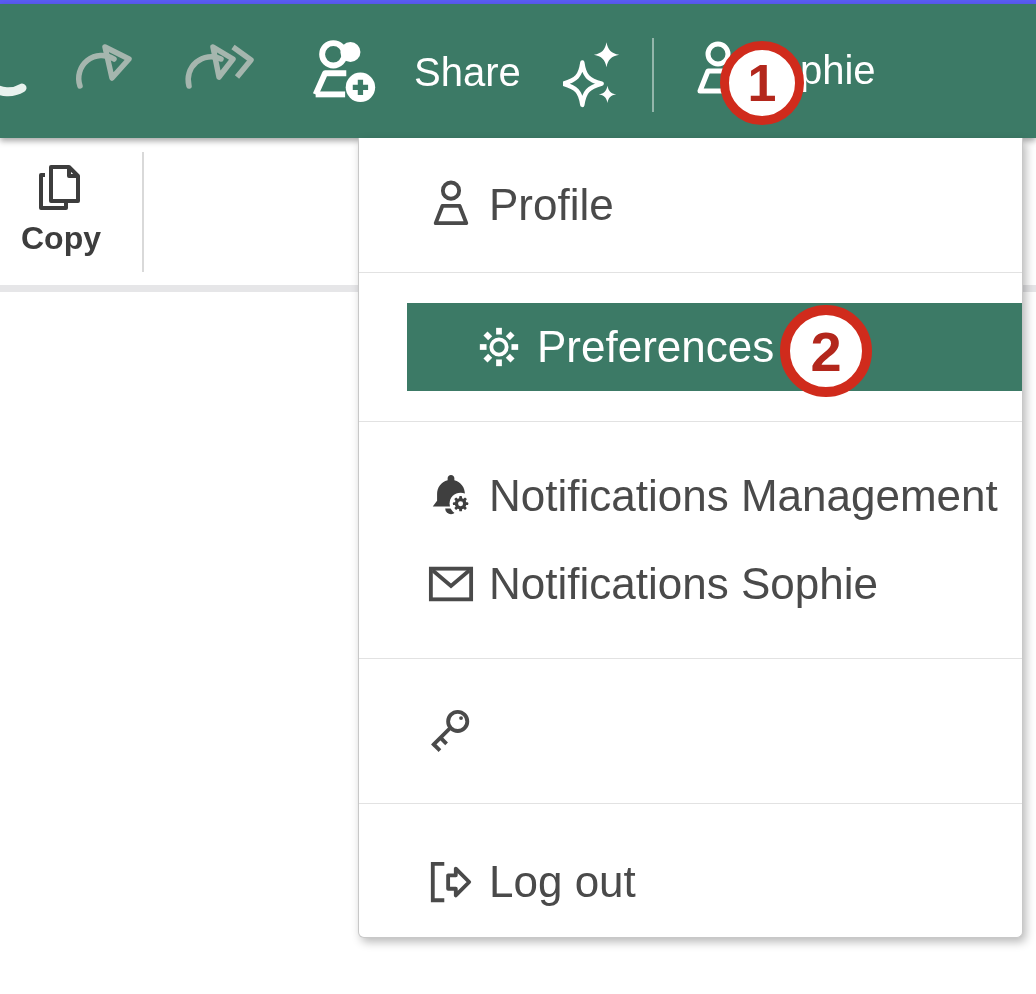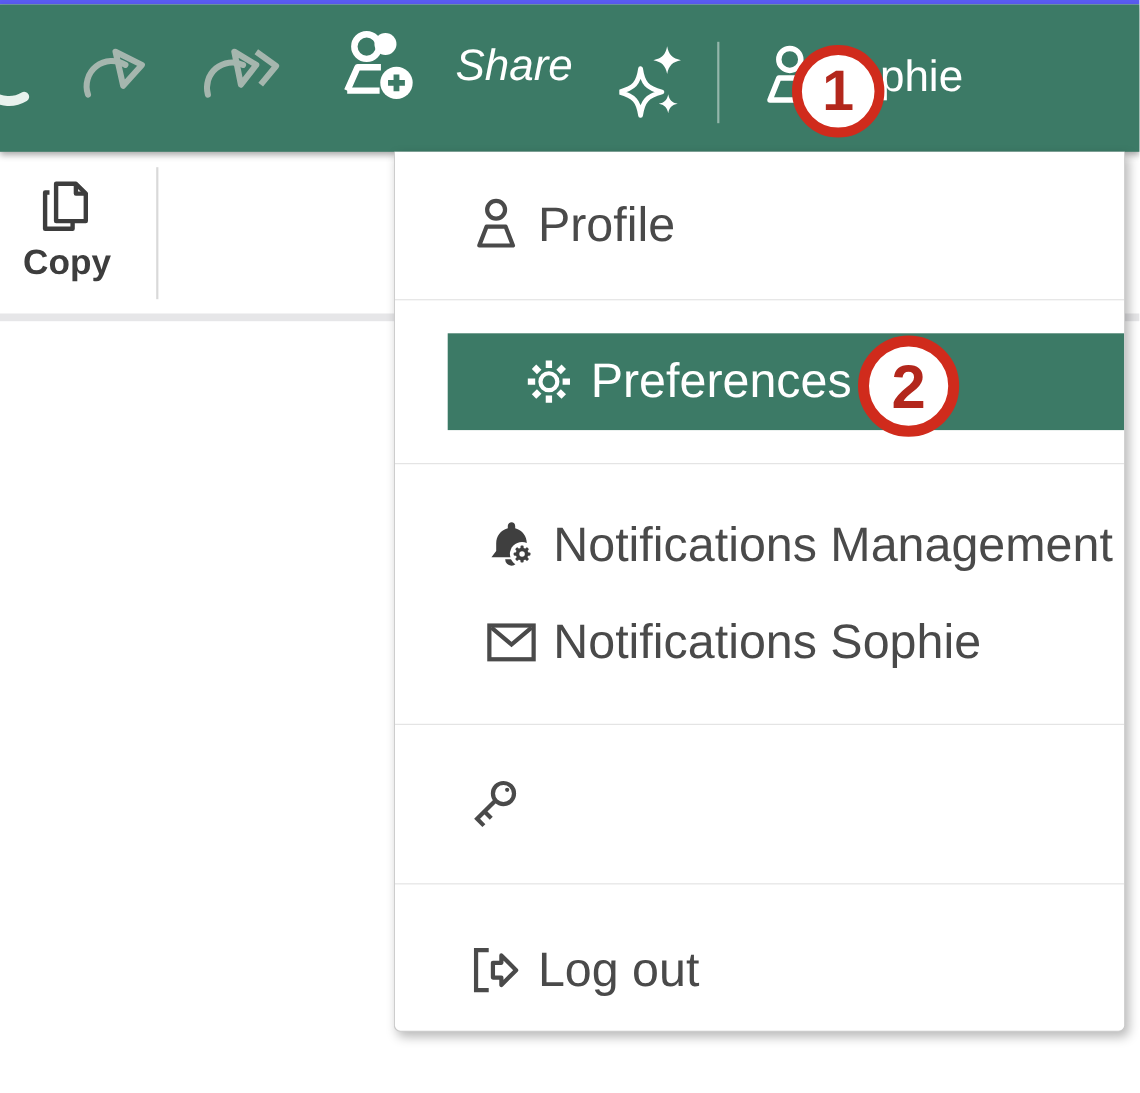--- a/index.html
+++ b/index.html
@@ -10,21 +10,21 @@
   
   .top-strip{position:absolute;top:0;left:0;width:1036px;height:4px;background:#5a5cf2;}
   
   .app-header{position:absolute;top:4px;left:0;width:1036px;height:134px;background:#3c7a66;
     box-shadow:0 3px 6px rgba(0,0,0,.35);z-index:3;}
   .hbtn{position:absolute;display:flex;align-items:center;gap:24px;background:none;border:none;padding:0;cursor:pointer;}
   .hlabel{color:#fff;font-size:40px;line-height:1;}
   .undo-wrap{position:absolute;left:-26px;top:40px;}
   .redo-wrap{position:absolute;left:72px;top:36px;}
   .redoall-wrap{position:absolute;left:183px;top:36px;}
-  .share-wrap{left:312px;top:20px;height:72px;font-style:italic;}
+  .share-wrap{left:312px;top:32px;height:72px;}
   .sparkle-wrap{position:absolute;left:563px;top:36px;}
   .hdr-divider{position:absolute;left:652px;top:34px;width:2px;height:74px;background:rgba(255,255,255,.45);}
   .user-wrap{left:695px;top:30px;height:72px;gap:10px;}
   .burger-wrap{position:absolute;left:943px;top:46px;width:62px;}
   .burger-bar{width:62px;height:7px;border-radius:2px;background:#fff;margin-bottom:15px;}
   .burger-bar:last-child{margin-bottom:0;}
 
   
   .ribbon{position:absolute;top:138px;left:0;width:1036px;height:147px;background:#fff;z-index:1;}
   .copy-btn{position:absolute;left:16px;top:24px;width:90px;display:flex;flex-direction:column;align-items:center;
@@ -32,21 +32,21 @@
   .copy-label{font-size:32px;margin-top:6px;color:#3d3d3d;font-weight:bold;}
   .ribbon-divider{position:absolute;left:142px;top:14px;width:2px;height:120px;background:#d9d9d9;}
   .ribbon-band{position:absolute;top:285px;left:0;width:1036px;height:7px;background:#e6e6e8;z-index:1;}
 
   
   .user-menu{position:absolute;left:358px;top:138px;width:665px;height:800px;box-sizing:border-box;
     background:#fff;border:1px solid #c8c8c8;border-top:none;border-radius:0 0 6px 6px;
     box-shadow:3px 4px 10px rgba(0,0,0,.28);z-index:5;overflow:hidden;text-align:center;}
   .menu-group{padding:23px 0;}
   .menu-group.g2{padding:30px 0;}
-  .menu-group.g3{padding:30px 0;margin-left:14px;}
+  .menu-group.g3{padding:30px 0;}
   .menu-group.g4{padding:28px 0;}
   .menu-group.g5{padding:34px 1px 10px 0;}
   .menu-divider{height:1px;background:#e2e2e2;}
   .menu-item{height:88px;display:flex;align-items:center;gap:14px;padding-left:68px;
     font-size:44px;color:#4a4a4a;cursor:pointer;}
   .menu-item .mi-icon{width:48px;height:48px;flex:0 0 auto;display:flex;align-items:center;justify-content:center;}
   .menu-item.active{background:#3c7a66;color:#ffffff;margin-left:48px;}
 
   
   .annot{position:absolute;border-radius:50%;background:#fff;box-sizing:border-box;

